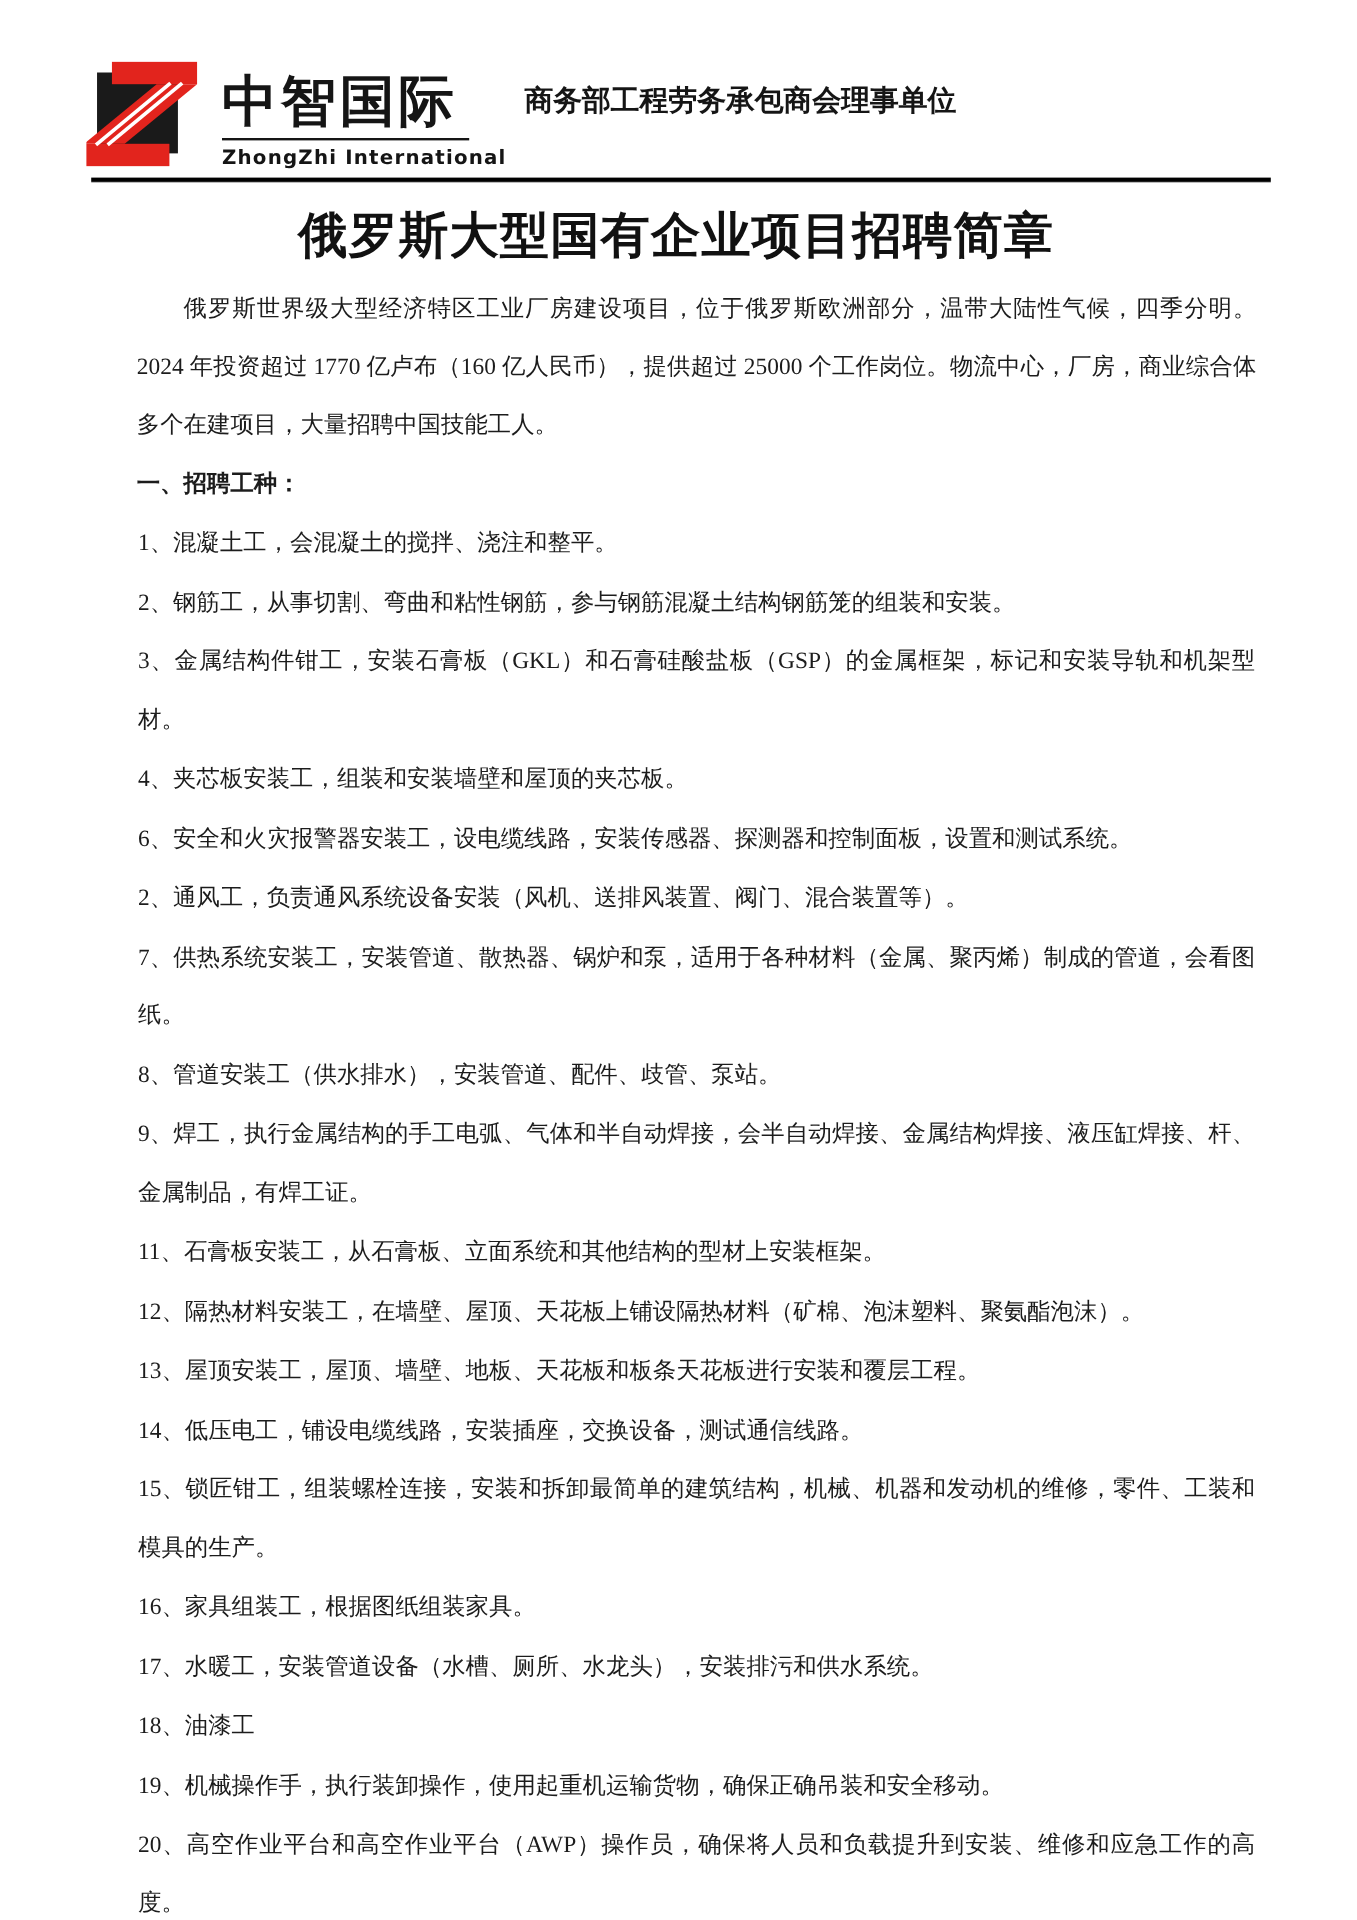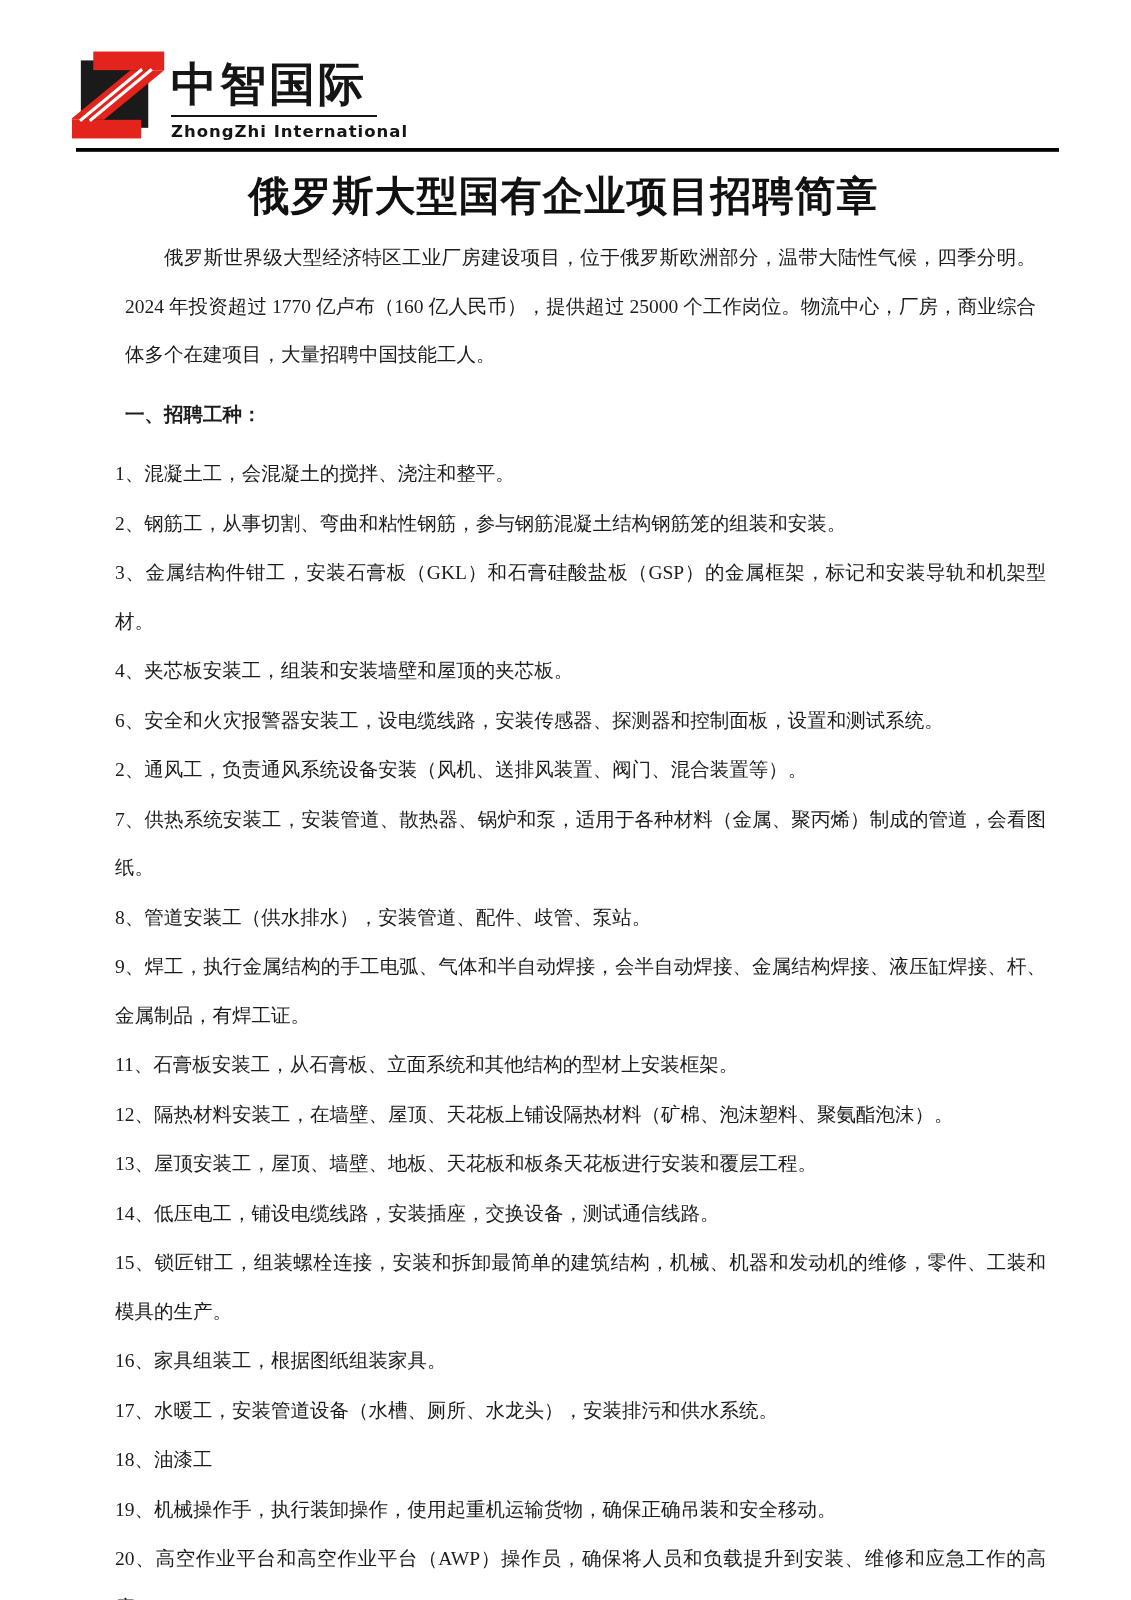--- a/index.html
+++ b/index.html
@@ -21,21 +21,21 @@
   }
   .logo-mark {
     position: absolute;
     left: 72px;
     top: 44px;
     width: 94px;
     height: 102px;
   }
   .logo-text {
     position: absolute;
-    left: 171px;
+    left: 185px;
     top: 56px;
     width: 212px;
   }
   .logo-name-cn {
     font-family: "DejaVu Sans", "Liberation Sans", sans-serif;
     font-weight: 900;
     font-size: 46px;
     line-height: 56px;
     letter-spacing: 3px;
     color: #151515;
@@ -84,21 +84,21 @@
     letter-spacing: 1px;
     line-height: 52px;
     color: #111;
   }
   .doc-body {
     margin: 12px 84px 0 114px;
     font-size: 19.5px;
     line-height: 48.5px;
     text-align: justify;
   }
-  .doc-body p { margin: 11px; }
+  .doc-body p { margin: 0; }
   .intro { text-indent: 2em; }
   .section-heading { font-weight: bold; }
   .jobs-list p { margin: 1px; }
 </style>
 </head>
 <body>
 
 <div class="header">
 
   <div class="logo-mark">
@@ -112,20 +112,21 @@
     </svg>
   </div>
 
   <div class="logo-text">
     <div class="logo-name-cn">中智国际</div>
     <div class="logo-underline"></div>
     <div class="logo-name-en">ZhongZhi International</div>
   </div>
 
   <div class="credentials">
+    <div>商务部工程劳务承包商会理事单位</div>
   </div>
 
   <div class="header-divider"></div>
 </div>
 
 <h1 class="doc-title">俄罗斯大型国有企业项目招聘简章</h1>
 
 <div class="doc-body">
   <p class="intro">俄罗斯世界级大型经济特区工业厂房建设项目，位于俄罗斯欧洲部分，温带大陆性气候，四季分明。2024 年投资超过 1770 亿卢布（160 亿人民币），提供超过 25000 个工作岗位。物流中心，厂房，商业综合体多个在建项目，大量招聘中国技能工人。</p>
   <p class="section-heading">一、招聘工种：</p>

